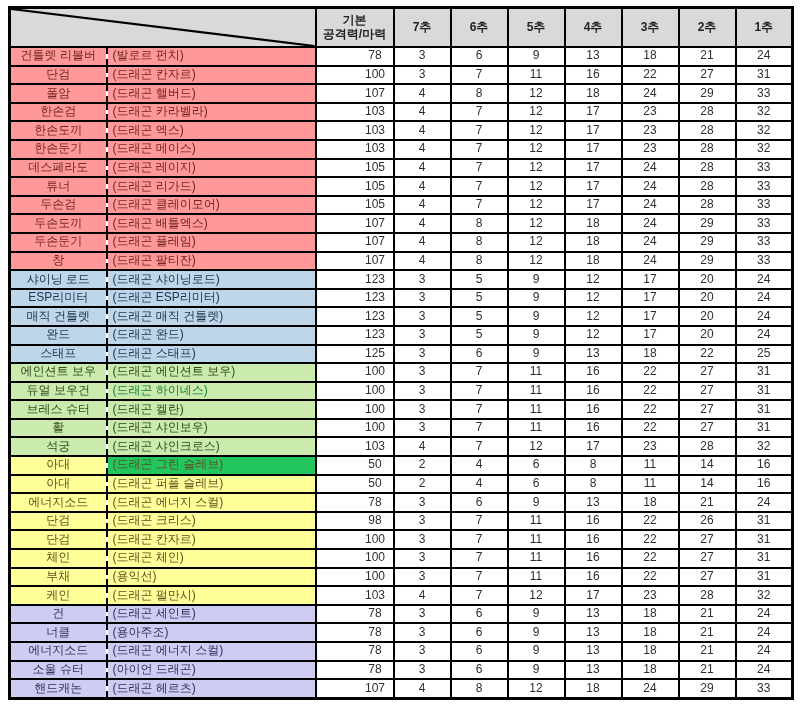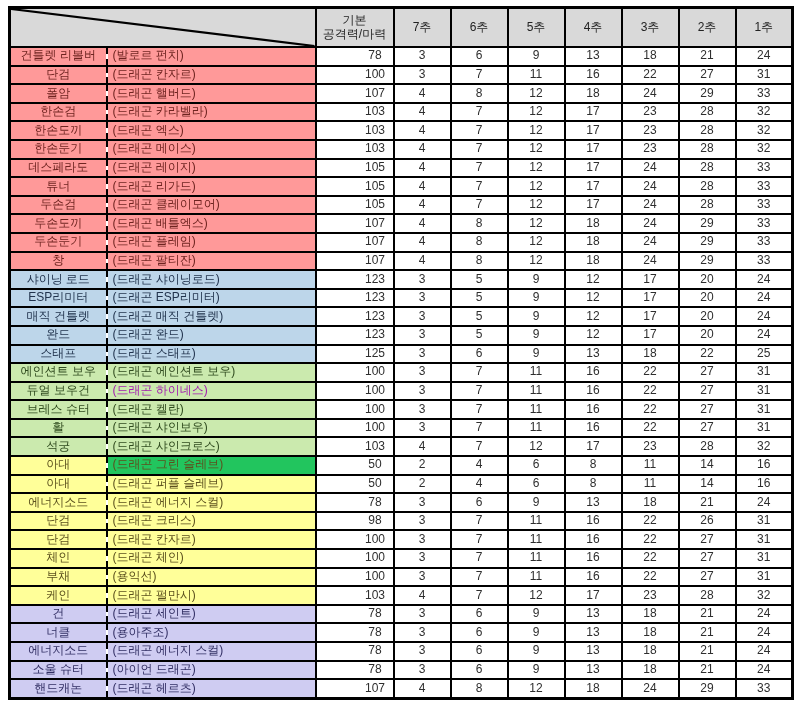--- a/index.html
+++ b/index.html
@@ -23,21 +23,21 @@
     font-size:12px;
     line-height:1.15;
     text-align:center;
     vertical-align:middle;
     white-space:nowrap;
     overflow:hidden;
     color:#2e2e2e;
   }
   thead th {
     background:var(--header-bg,#d9d9d9);
-    font-weight:400;
+    font-weight:700;
     height:37px;
     color:#222;
   }
   th.corner { position:relative; padding:0; }
   th.corner svg { position:absolute; left:0; top:0; width:100%; height:100%; display:block; }
   td.name { font-weight:400; border-right:none; }
   td.sub  { text-align:left; padding-left:5px; border-left:2px dashed #000; }
   td.base { background:#ffffff;padding-left:41px; }
   td.val  { background:#ffffff; }
   .base-h div { text-align:center; }
@@ -293,21 +293,21 @@
           <td class="val" style="color: rgb(46, 46, 46);">3</td>
           <td class="val" style="color: rgb(46, 46, 46);">7</td>
           <td class="val" style="color: rgb(46, 46, 46);">11</td>
           <td class="val" style="color: rgb(46, 46, 46);">16</td>
           <td class="val" style="color: rgb(46, 46, 46);">22</td>
           <td class="val" style="color: rgb(46, 46, 46);">27</td>
           <td class="val" style="color: rgb(46, 46, 46);">31</td>
         </tr>
         <tr>
           <td class="name" style="background: rgb(203, 234, 174); color: rgb(47, 74, 30);">듀얼 보우건</td>
-          <td class="sub" style="background: rgb(203, 234, 174); color: #a21caf;">(드래곤 하이네스)</td>
+          <td class="sub" style="background: rgb(203, 234, 174); color: #15803d;">(드래곤 하이네스)</td>
           <td class="base" style="color: rgb(46, 46, 46);">100</td>
           <td class="val" style="color: rgb(46, 46, 46);">3</td>
           <td class="val" style="color: rgb(46, 46, 46);">7</td>
           <td class="val" style="color: rgb(46, 46, 46);">11</td>
           <td class="val" style="color: rgb(46, 46, 46);">16</td>
           <td class="val" style="color: rgb(46, 46, 46);">22</td>
           <td class="val" style="color: rgb(46, 46, 46);">27</td>
           <td class="val" style="color: rgb(46, 46, 46);">31</td>
         </tr>
         <tr>

